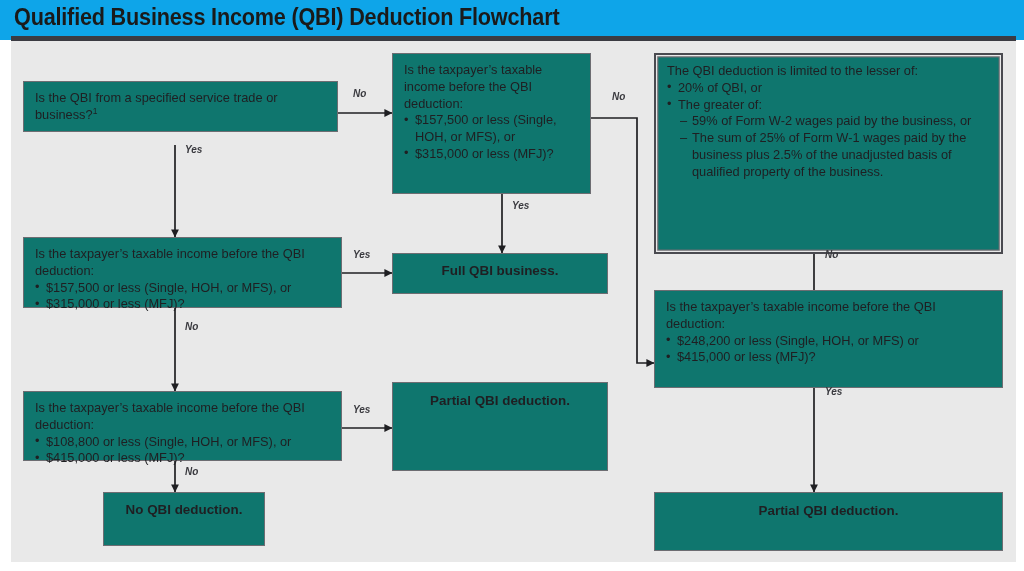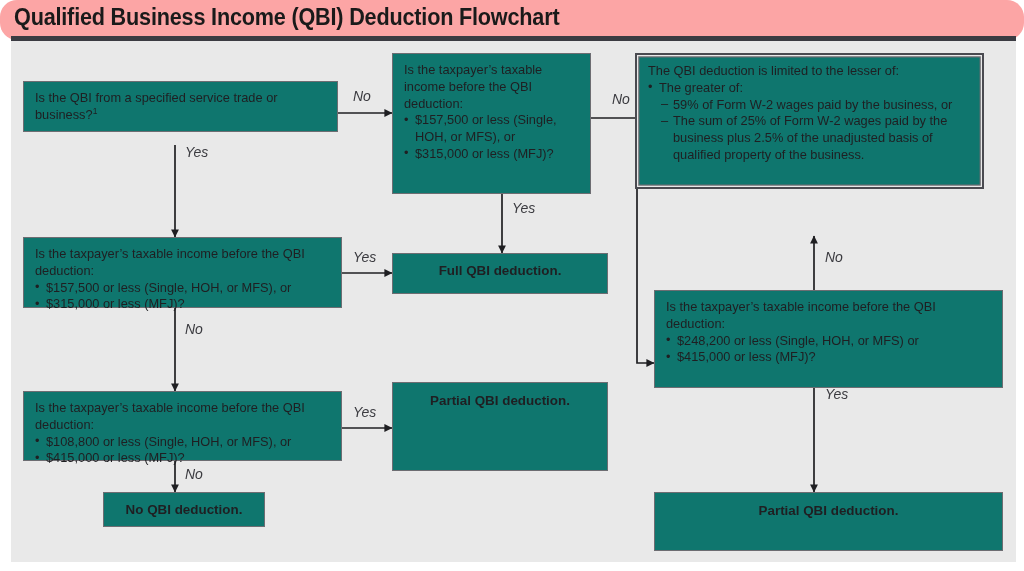--- a/index.html
+++ b/index.html
@@ -14,22 +14,21 @@
     background: #ffffff;
     overflow: hidden;
     font-family: "Liberation Sans", sans-serif;
   }
   
   #title-bar {
     position: absolute;
     left: 0; top: 0;
     width: 1024px;
     height: 40px;
-    background: #fca5a5;
-    border-radius: 17px;
+    background: #0ea5e9;
   }
   #page-title {
     position: absolute;
     left: 14px;
     top: 4px;
     font-size: 23px;
     font-weight: bold;
     color: #1a1a1a;
     letter-spacing: -0.2px;
     transform: scaleX(0.94);
@@ -119,22 +118,22 @@
   }
   sup {
     font-size: 8.5px;
     vertical-align: super;
     line-height: 0;
   }
   
   .edge-label {
     position: absolute;
     font-style: italic;
-    font-weight: normal;
-    font-size: 14px;
+    font-weight: bold;
+    font-size: 10px;
     color: #3a3a3f;
     white-space: nowrap;
   }
 </style>
 </head>
 <body>
 
 <div id="page">
 
   <div id="title-bar">
@@ -183,62 +182,63 @@
     <div class="node" style="left:381px; top:12px; width:199px; height:141px;">
       <div class="pad">
         <p>Is the taxpayer’s taxable income before the QBI deduction:</p>
         <ul>
           <li>$157,500 or less (Single, HOH, or MFS), or</li>
           <li>$315,000 or less (MFJ)?</li>
         </ul>
       </div>
     </div>
 
-    <div class="node heavy" style="left:624px; top:12px; width:349px; height:136px;">
+    <div class="node heavy" style="left:643px; top:12px; width:349px; height:201px;">
       <div class="pad">
         <p>The QBI deduction is limited to the lesser of:</p>
         <ul>
+          <li>20% of QBI, or</li>
           <li>The greater of:</li>
         </ul>
         <ul class="dashlist">
           <li>59% of Form W-2 wages paid by the business, or</li>
-          <li>The sum of 25% of Form W-2 wages paid by the business plus 2.5% of the unadjusted basis of qualified property of the business.</li>
+          <li>The sum of 25% of Form W-1 wages paid by the business plus 2.5% of the unadjusted basis of qualified property of the business.</li>
         </ul>
       </div>
     </div>
 
     <div class="node" style="left:12px; top:196px; width:319px; height:71px;">
       <div class="pad">
         <p>Is the taxpayer’s taxable income before the QBI deduction:</p>
         <ul>
           <li>$157,500 or less (Single, HOH, or MFS), or</li>
           <li>$315,000 or less (MFJ)?</li>
         </ul>
       </div>
     </div>
 
     <div class="node terminal mid" style="left:381px; top:212px; width:216px; height:41px;">
-      <span class="label">Full QBI deduction.</span>
+      <span class="label">Full QBI business.</span>
     </div>
 
     <div class="node" style="left:12px; top:350px; width:319px; height:70px;">
       <div class="pad">
         <p>Is the taxpayer’s taxable income before the QBI deduction:</p>
         <ul>
           <li>$108,800 or less (Single, HOH, or MFS), or</li>
           <li>$415,000 or less (MFJ)?</li>
         </ul>
       </div>
     </div>
 
     <div class="node terminal" style="left:381px; top:341px; width:216px; height:89px;">
       <span class="label">Partial QBI deduction.</span>
     </div>
 
-    <div class="node terminal mid" style="left:92px; top:451px; width:162px; height:35px;">
+    <div class="node terminal mid" style="left:92px; top:451px; width:162px; height:54px;">
       <span class="label">No QBI deduction.</span>
     </div>
 
     <div class="node" style="left:643px; top:249px; width:349px; height:98px;">
       <div class="pad">
         <p>Is the taxpayer’s taxable income before the QBI deduction:</p>
         <ul>
           <li>$248,200 or less (Single, HOH, or MFS) or</li>
           <li>$415,000 or less (MFJ)?</li>
         </ul>

